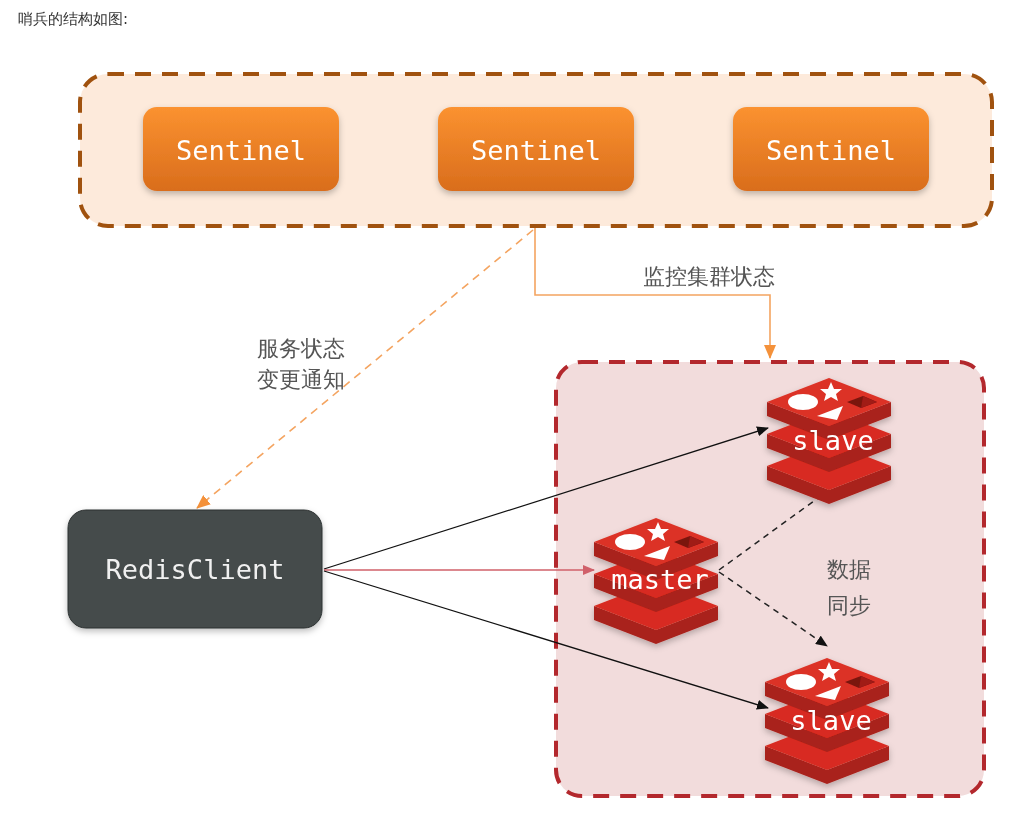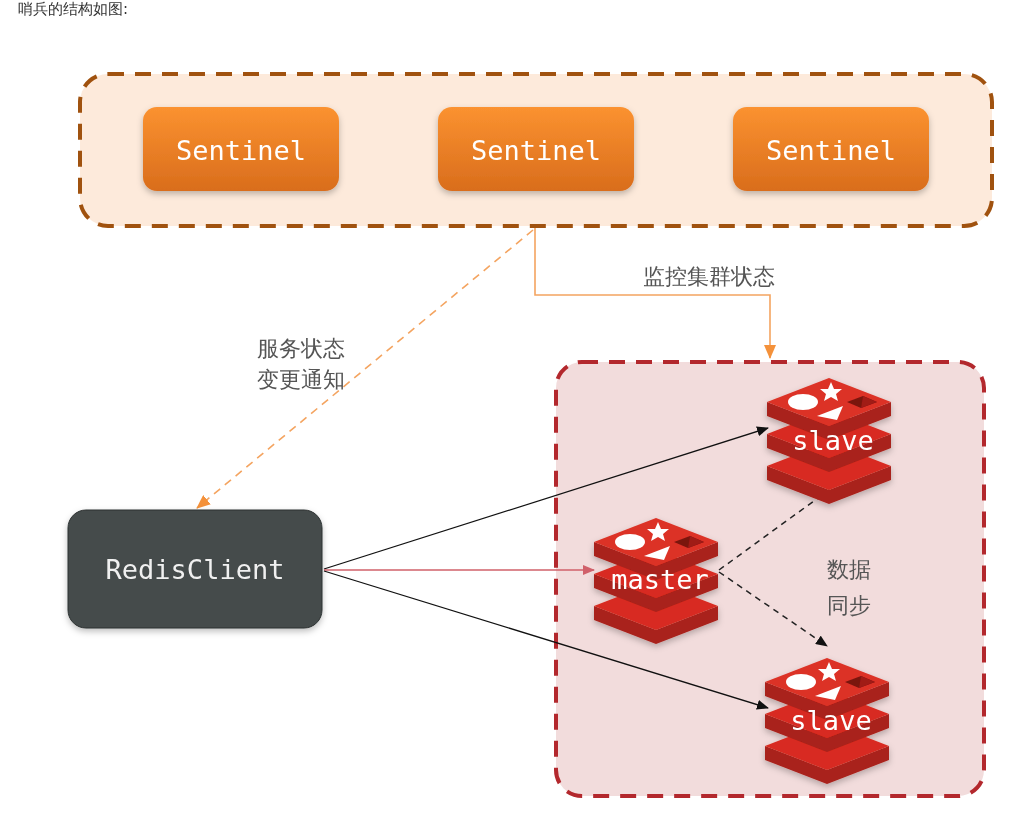--- a/index.html
+++ b/index.html
@@ -1,17 +1,17 @@
 <!DOCTYPE html>
 <html><head>
 <meta charset="utf-8">
 <style>
   html, body { margin:0; padding:0; background:#ffffff; }
   body { width:1024px; height:813px; position:relative; overflow:hidden; font-family:"DejaVu Sans", sans-serif; }
-  .caption { position:absolute; left:18px; top:0; font-size:15px; color:#333; }
+  .caption { position:absolute; left:18px; top:10px; font-size:15px; color:#333; }
   svg { position:absolute; left:0; top:0; }
   .mono { font-family:"DejaVu Sans Mono", "Liberation Mono", monospace; }
   .label { font-family:"DejaVu Sans", sans-serif; fill:#555; font-size:22px; }
 </style>
 </head>
 <body>
 
 <div class="caption">哨兵的结构如图:</div>
 
 <svg width="1024" height="813" viewBox="0 0 1024 813">

